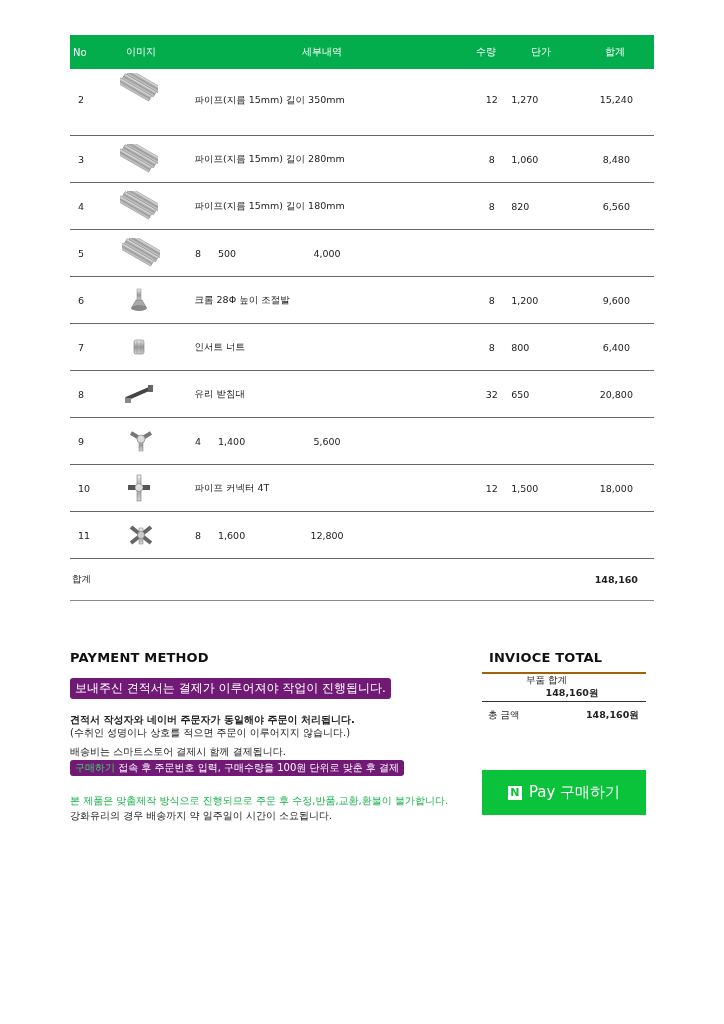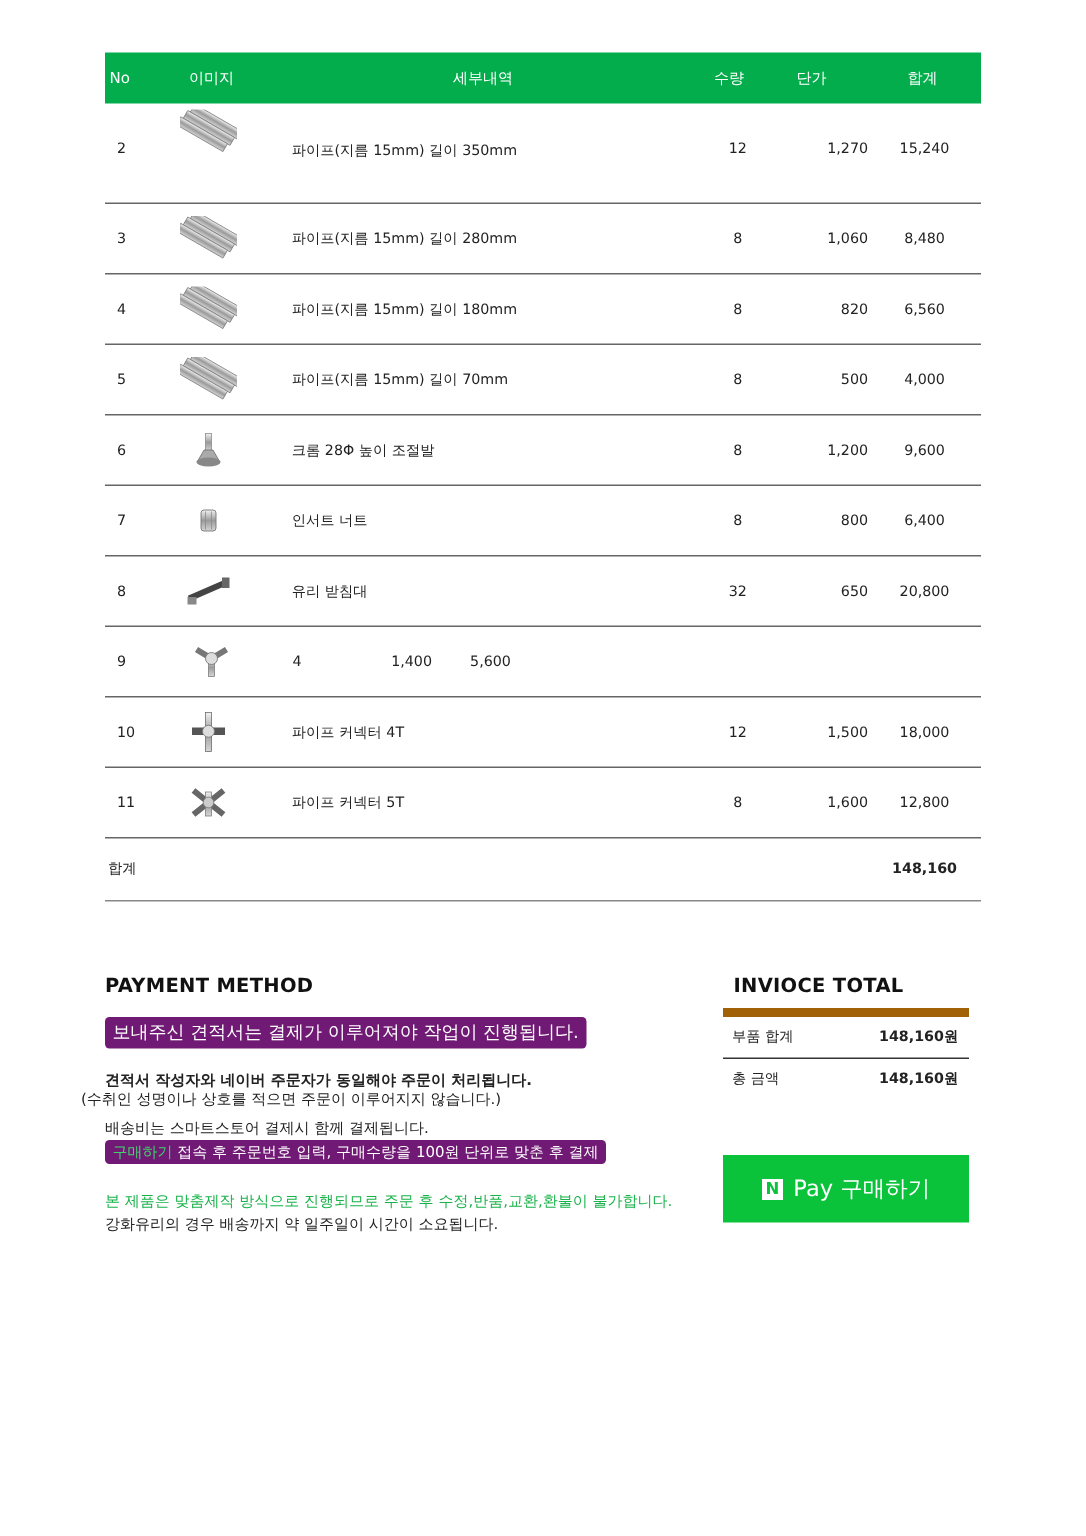--- a/index.html
+++ b/index.html
@@ -5,41 +5,41 @@
   html, body { margin:0; padding:0; background:#ffffff; }
   body { width:724px; height:1024px; position:relative; font-family:"DejaVu Sans", sans-serif; color:#222; overflow:hidden; }
   .tbl { position:absolute; left:70px; top:35px; width:584px; }
   .thead { display:flex; height:34px; background:#03ad4c; color:#fff; font-size:10px; align-items:center; }
   .thead div { text-align:center; }
   .thead .c-no { text-align:left; padding-left:3px; font-weight:normal; box-sizing:border-box; }
   .c-no { width:34px; }
   .c-img { width:74px; }
   .c-desc { width:288px; }
   .c-qty { width:40px; text-align:center; }
-  .c-price { width:70px; text-align:right; }
+  .c-price { width:70px; text-align:left; }
   .c-sum { width:78px; text-align:center; }
   .row { display:flex; align-items:center; border-bottom:1.5px solid #666; font-size:9.5px; color:#222; }
   .row .c-no { padding-left:8px; box-sizing:border-box; }
   .row .c-desc { text-align:left;margin-left:20px; }
   .row .c-img { display:flex; justify-content:center; }
   .row.first { height:66px; align-items:flex-start; }
   .row.first > div { padding-top:25px; }
   .row.first .c-img { padding-top:4px !important; }
   .row.std { height:46px; }
   .row.total { height:41px; border-bottom:1.5px solid #888; }
   .row.total .c-no { padding-left:2px; }
   .row.total .c-sum { font-weight:bold; }
   .icon { display:block; }
   .sec-title { position:absolute; font-weight:bold; font-size:13px; color:#111; letter-spacing:0.2px; }
   .pill { position:absolute; background:#701a75; color:#fff; border-radius:3px; white-space:nowrap; }
   .txt { position:absolute; white-space:nowrap; font-size:10px; color:#222; }
   .green { color:#19b24a; }
   .inv { position:absolute; left:482px; top:672px; width:164px; font-size:9.5px; }
   .inv-row { display:flex; height:27px; align-items:center; border-top:1.5px solid #333; }
-  .inv-row:first-child { border-top:6px solid #a16207; }
+  .inv-row:first-child { border-top:2px solid #a16207;flex-direction:column; }
   .inv-row .k { width:82px; padding-left:6px; color:#222; }
   .inv-row .v { font-weight:bold;margin-left:16px; }
   .npay { position:absolute; left:482px; top:770px; width:164px; height:45px; background:#0ac33b; display:flex; align-items:center; justify-content:center; color:#fff; font-size:15px; }
   .nlogo { width:14px; height:14px; background:#fff; color:#0ac33b; font-weight:bold; font-size:11px; display:flex; align-items:center; justify-content:center; margin-right:7px; }
 </style>
 </head>
 <body>
 
 <svg width="0" height="0" style="position:absolute">
   <defs>
@@ -114,21 +114,20 @@
     <div class="c-no">5</div>
     <div class="c-img">
         <svg class="icon" width="38" height="30" viewBox="0 0 38 30">
           <g stroke="#777" stroke-width="0.5">
             <rect x="2" y="4" width="36" height="6" fill="url(#metal)" transform="rotate(30 20 15)"></rect>
             <rect x="0" y="10" width="36" height="6" fill="url(#metal)" transform="rotate(30 20 15)"></rect>
             <rect x="-2" y="16" width="36" height="6" fill="url(#metal)" transform="rotate(30 20 15)"></rect>
           </g>
         </svg>
       </div>
-    <div class="c-desc">파이프(지름 15mm) 길이 70mm</div>
     <div class="c-qty">8</div>
     <div class="c-price">500</div>
     <div class="c-sum">4,000</div>
   </div>
 
   <div class="row std">
     <div class="c-no">6</div>
     <div class="c-img">
         <svg class="icon" width="24" height="26" viewBox="0 0 24 26">
           <rect x="10" y="2" width="4" height="12" fill="url(#metal)" stroke="#888" stroke-width="0.5"></rect>
@@ -203,40 +202,39 @@
 
   <div class="row std">
     <div class="c-no">11</div>
     <div class="c-img">
         <svg class="icon" width="26" height="24" viewBox="0 0 26 24">
           <path d="M3 4 L23 20 M3 20 L23 4" stroke="#666" stroke-width="4"></path>
           <rect x="11" y="5" width="4" height="16" fill="url(#metal)" stroke="#777" stroke-width="0.5"></rect>
           <circle cx="13" cy="12" r="3.5" fill="#ccc" stroke="#777" stroke-width="0.5"></circle>
         </svg>
       </div>
-    <div class="c-desc">파이프 커넥터 5T</div>
     <div class="c-qty">8</div>
     <div class="c-price">1,600</div>
     <div class="c-sum">12,800</div>
   </div>
 
   <div class="row total">
     <div class="c-no">합계</div>
     <div class="c-img"></div>
     <div class="c-desc"></div>
     <div class="c-qty"></div>
     <div class="c-price"></div>
     <div class="c-sum">148,160</div>
   </div>
 </div>
 
 <div class="sec-title" style="left:70px;top:650px;">PAYMENT METHOD</div>
 <div class="pill" style="left:70px;top:678px;padding:2px 5px;font-size:12px;">보내주신 견적서는 결제가 이루어져야 작업이 진행됩니다.</div>
 <div class="txt" style="left:70px;top:713px;font-weight:bold;">견적서 작성자와 네이버 주문자가 동일해야 주문이 처리됩니다.</div>
-<div class="txt" style="left:54px;top:726px;">(수취인 성명이나 상호를 적으면 주문이 이루어지지 않습니다.)</div>
+<div class="txt" style="left:70px;top:726px;">(수취인 성명이나 상호를 적으면 주문이 이루어지지 않습니다.)</div>
 <div class="txt" style="left:70px;top:745px;">배송비는 스마트스토어 결제시 함께 결제됩니다.</div>
 <div class="pill" style="left:70px;top:760px;padding:1px 5px;font-size:10px;"><span class="green" style="color:#3fd36a;">구매하기</span><span> 접속 후 주문번호 입력, 구매수량을 100원 단위로 맞춘 후 결제</span></div>
 <div class="txt green" style="left:70px;top:794px;">본 제품은 맞춤제작 방식으로 진행되므로 주문 후 수정,반품,교환,환불이 불가합니다.</div>
 <div class="txt" style="left:70px;top:809px;">강화유리의 경우 배송까지 약 일주일이 시간이 소요됩니다.</div>
 
 <div class="sec-title" style="left:489px;top:650px;">INVIOCE TOTAL</div>
 <div class="inv">
   <div class="inv-row">
     <div class="k">부품 합계</div>
     <div class="v">148,160원</div>

